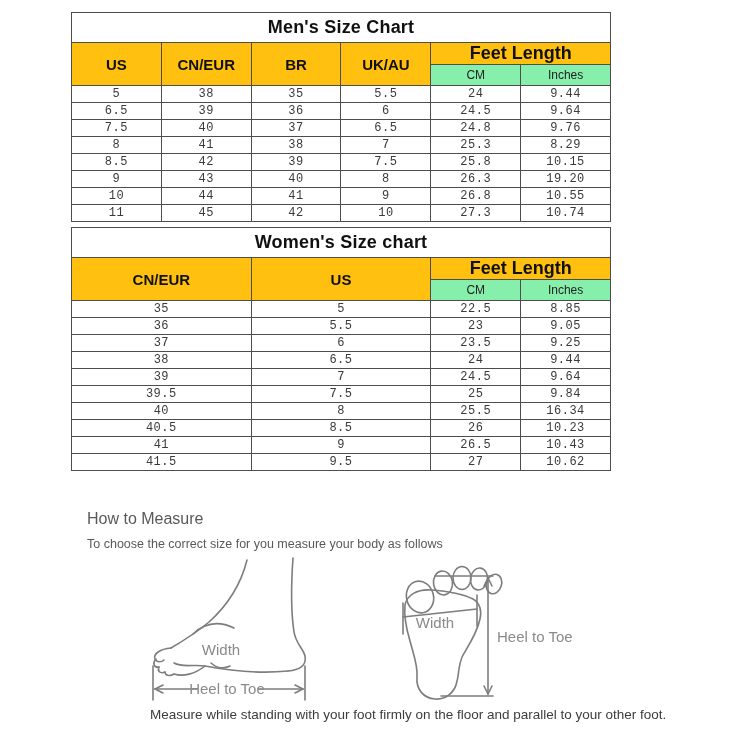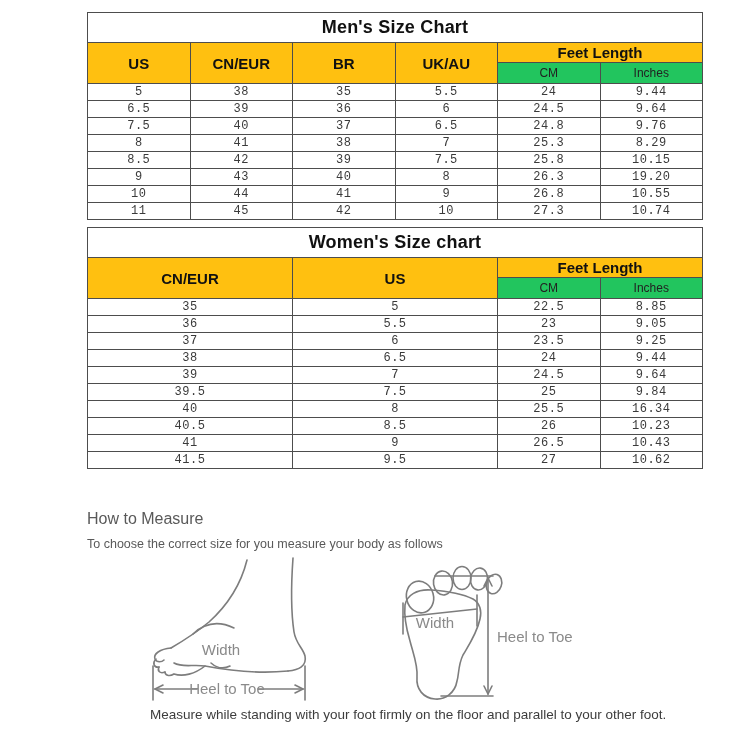--- a/index.html
+++ b/index.html
@@ -1,27 +1,27 @@
 <!DOCTYPE html>
 <html><head>
 <meta charset="utf-8">
 <style>
   html,body { margin:0; padding:0; background:#fff; }
   #canvas { position:relative; width:750px; height:750px; background:#ffffff; overflow:hidden;
             font-family:"Liberation Sans", sans-serif; }
 
-  .size-table { position:absolute; left:71px; width:616px; border-collapse:collapse;
-                table-layout:fixed; background:#fff;margin-left:16px; }
+  .size-table { position:absolute; left:71px; width:540px; border-collapse:collapse;
+                table-layout:fixed; background:#fff; }
   .size-table td, .size-table th { border:1px solid #4d4d4d; padding:0; text-align:center;
                 vertical-align:middle; overflow:hidden; white-space:nowrap; }
   .title-cell { height:29px; font-size:18px; font-weight:bold; color:#111; background:#fff;
                 letter-spacing:0.2px; }
   .col-h  { background:#FFC010; font-size:15px; font-weight:bold; color:#111; }
-  .feet-h { background:#FFC010; height:19px; font-size:15px; font-weight:bold; color:#111; }
-  .sub-h  { background:#22c55e; height:20px; font-size:12px; font-weight:normal; color:#222; }
+  .feet-h { background:#FFC010; height:19px; font-size:18px; font-weight:bold; color:#111; }
+  .sub-h  { background:#86efac; height:20px; font-size:12px; font-weight:normal; color:#222; }
   .data-cell { height:16px; font-family:"Liberation Mono", monospace; font-size:12px;
                color:#3a3a3a; letter-spacing:0.5px; }
   #mens-table   { top:12px; }
   #womens-table { top:227px; }
 
   .notes { position:absolute; left:70px; top:473px; font-family:"Liberation Mono", monospace;
            font-size:13px; font-weight:bold; color:#111; line-height:17px; letter-spacing:0.2px; }
   .htm-heading { position:absolute; left:87px; top:510px; font-size:16px; color:#595959; }
   .htm-subtext { position:absolute; left:87px; top:537px; font-size:12.5px; color:#595959;text-align:center; }
 

